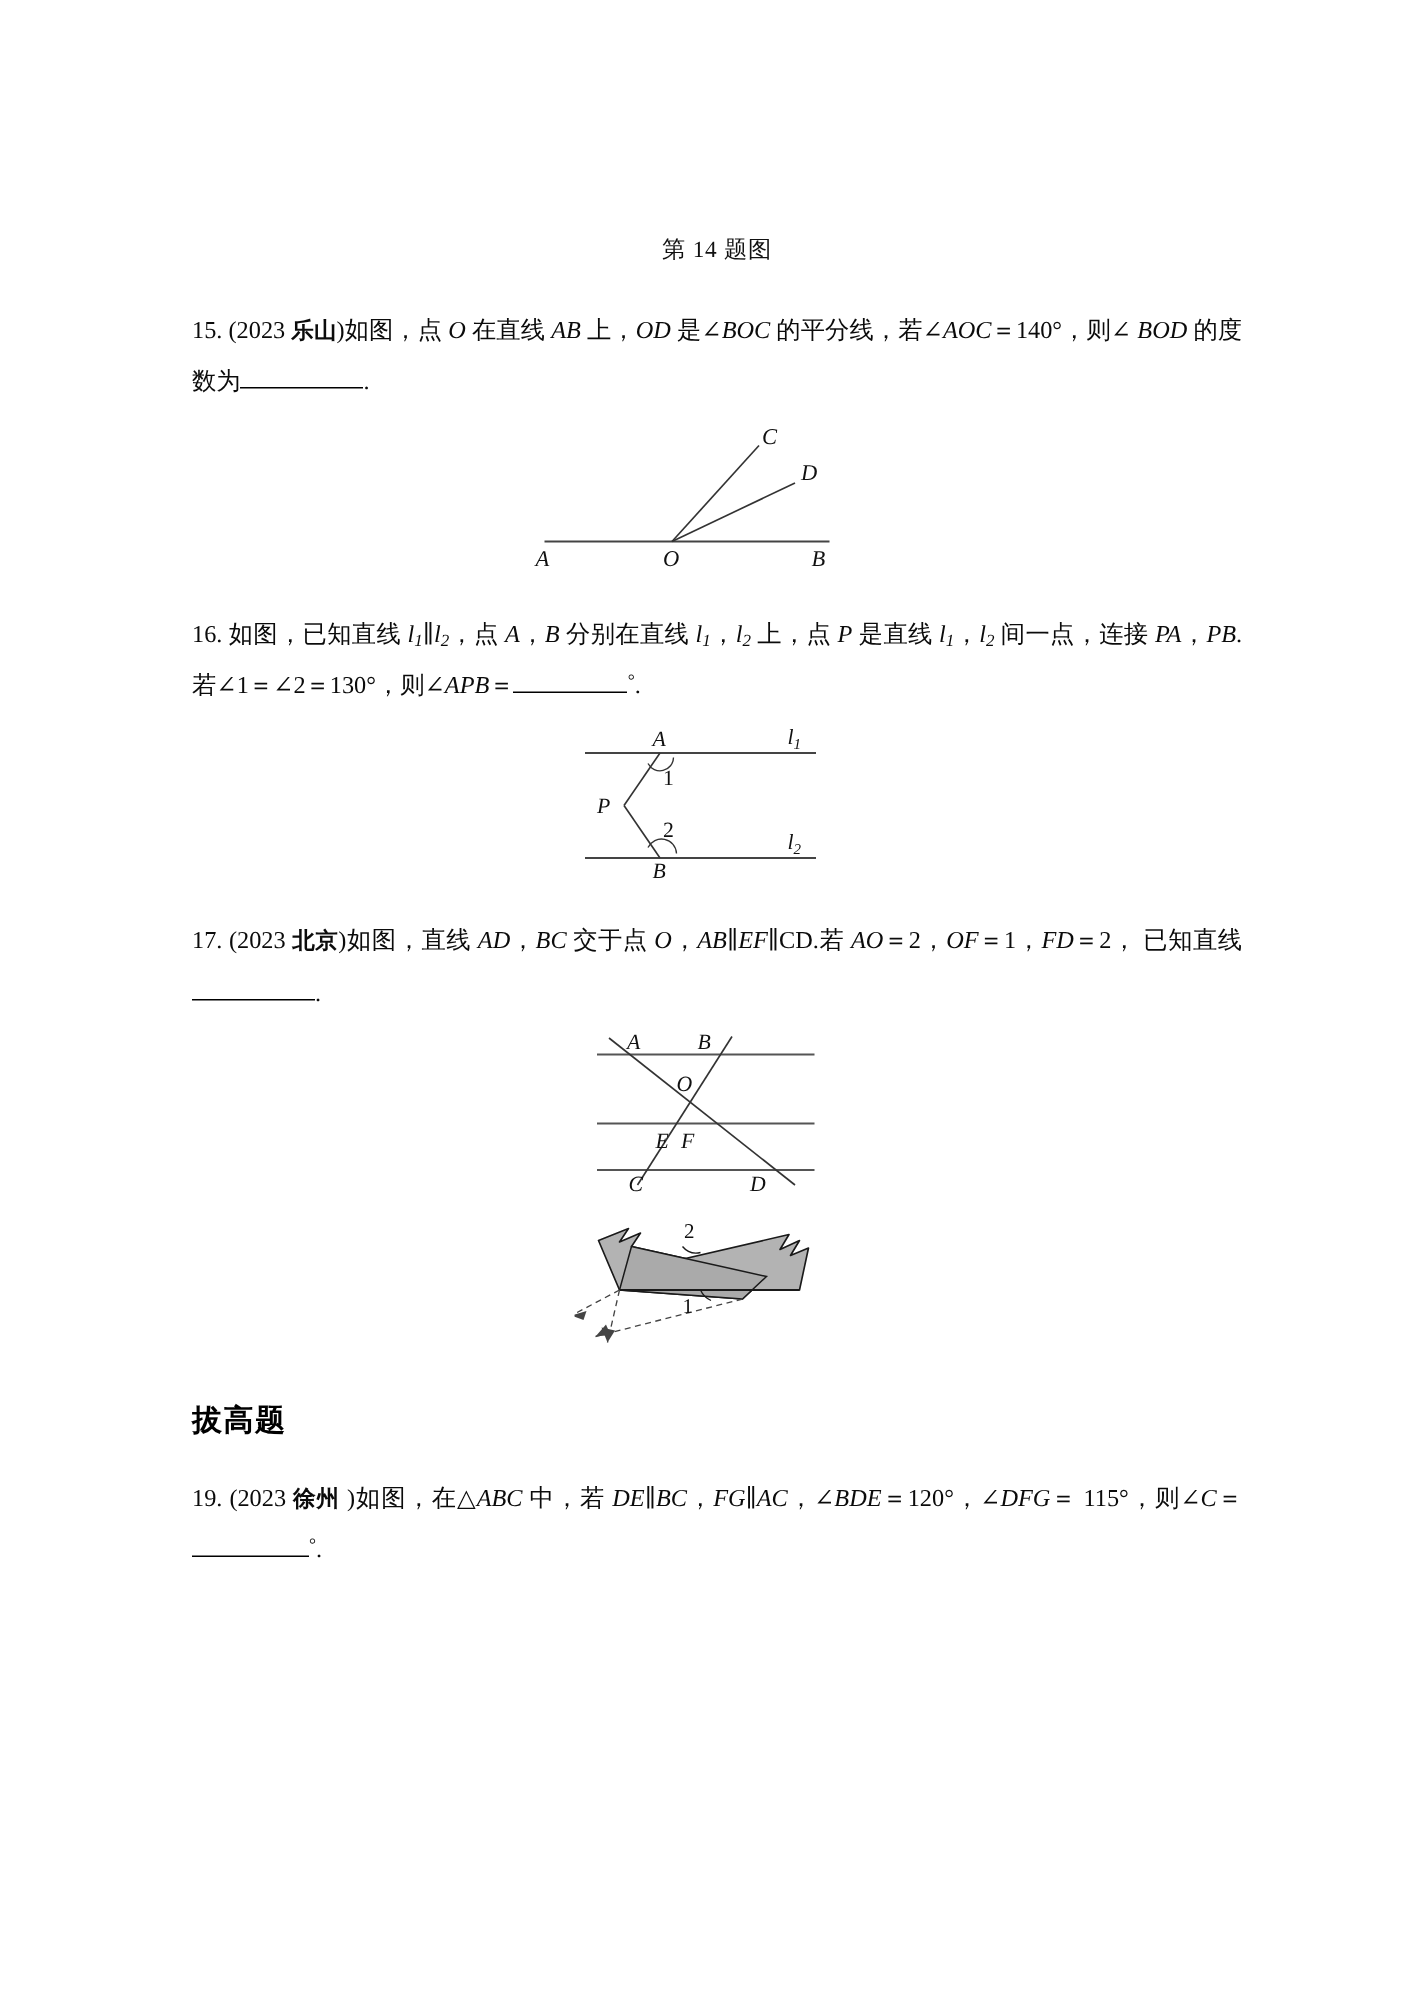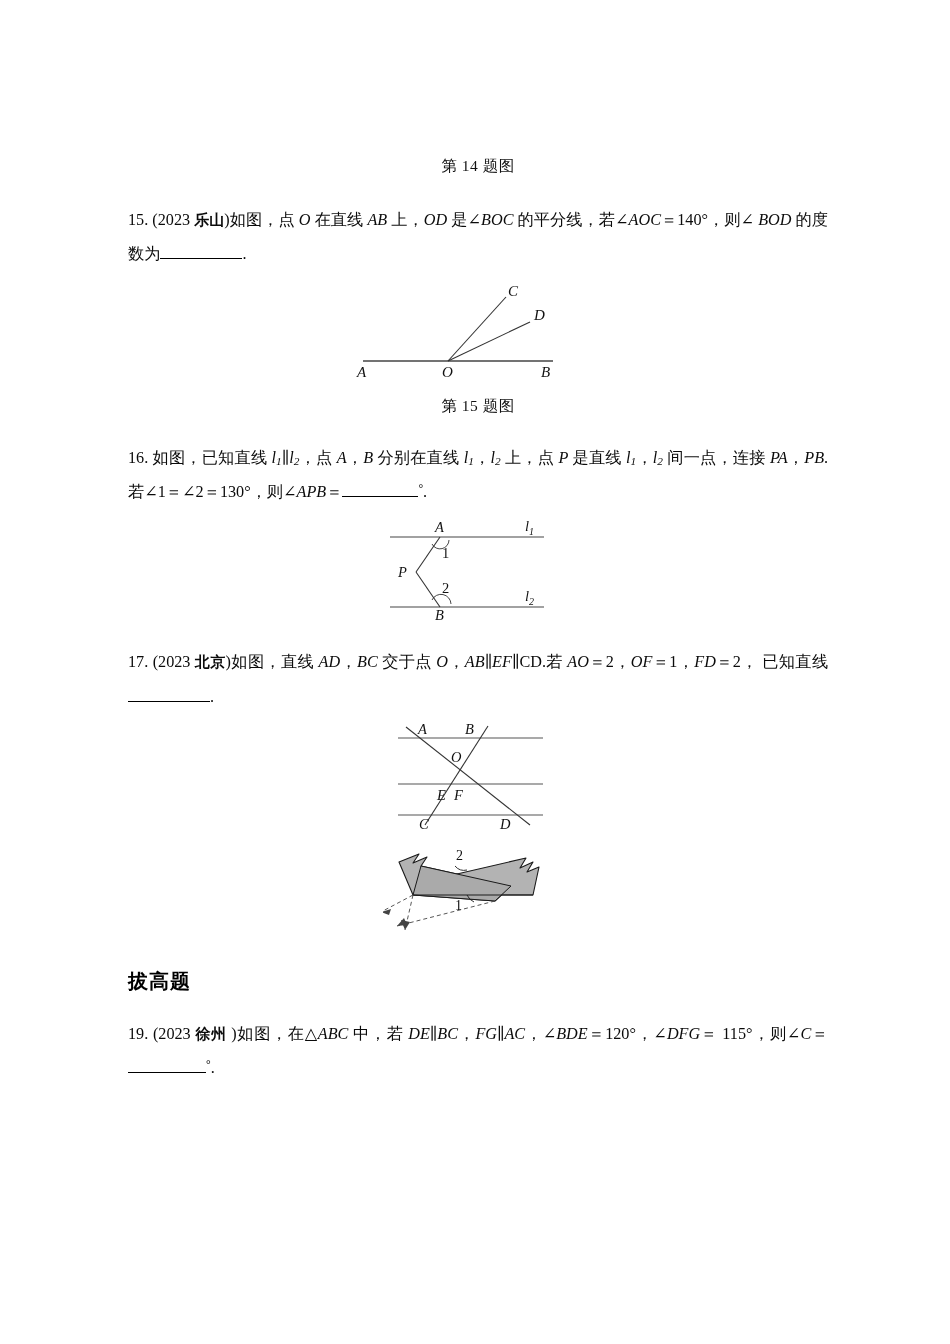--- a/index.html
+++ b/index.html
@@ -109,21 +109,20 @@
         <line x1="100" y1="77" x2="158" y2="13" stroke="#333" stroke-width="1.1"></line>
 
         <line x1="100" y1="77" x2="182" y2="38" stroke="#333" stroke-width="1.1"></line>
         <text x="9" y="93" font-size="15">A</text>
         <text x="94" y="93" font-size="15">O</text>
         <text x="193" y="93" font-size="15">B</text>
         <text x="160" y="12" font-size="15">C</text>
         <text x="186" y="36" font-size="15">D</text>
       </svg>
     </div>
-    <div class="fig-caption" style="margin-top:14px;">第 15 题图</div>
 
     <div class="qtext" style="margin-top:24px;">
       <span>16.</span><span>&nbsp;</span><span>如图，已知直线 </span><span class="nowrap"><span class="it">l</span><span class="it sub">1</span><span>∥</span><span class="it">l</span><span class="it sub">2</span></span><span>，点 </span><span class="it">A</span><span>，</span><span class="it">B</span><span> 分别在直线 </span><span class="nowrap"><span class="it">l</span><span class="it sub">1</span>，<span class="it">l</span><span class="it sub">2</span></span><span> 上，点 </span><span class="it">P</span><span> 是直线 </span><span class="nowrap"><span class="it">l</span><span class="it sub">1</span>，<span class="it">l</span><span class="it sub">2</span></span><span> 间一点，连接 </span>
       <span class="it">PA</span><span>，</span><span class="it">PB</span><span>. 若∠1＝∠2＝130°，则∠</span><span class="it">APB</span><span>＝</span><span class="blank" style="width:76px;"></span><span class="sup">°</span><span>.</span>
     </div>
 
     <div class="fig-wrap" style="margin-top:10px;">
       <svg width="200" height="104" viewBox="0 0 200 104">
 
         <line x1="12" y1="18" x2="166" y2="18" stroke="#444" stroke-width="1.2"></line>

